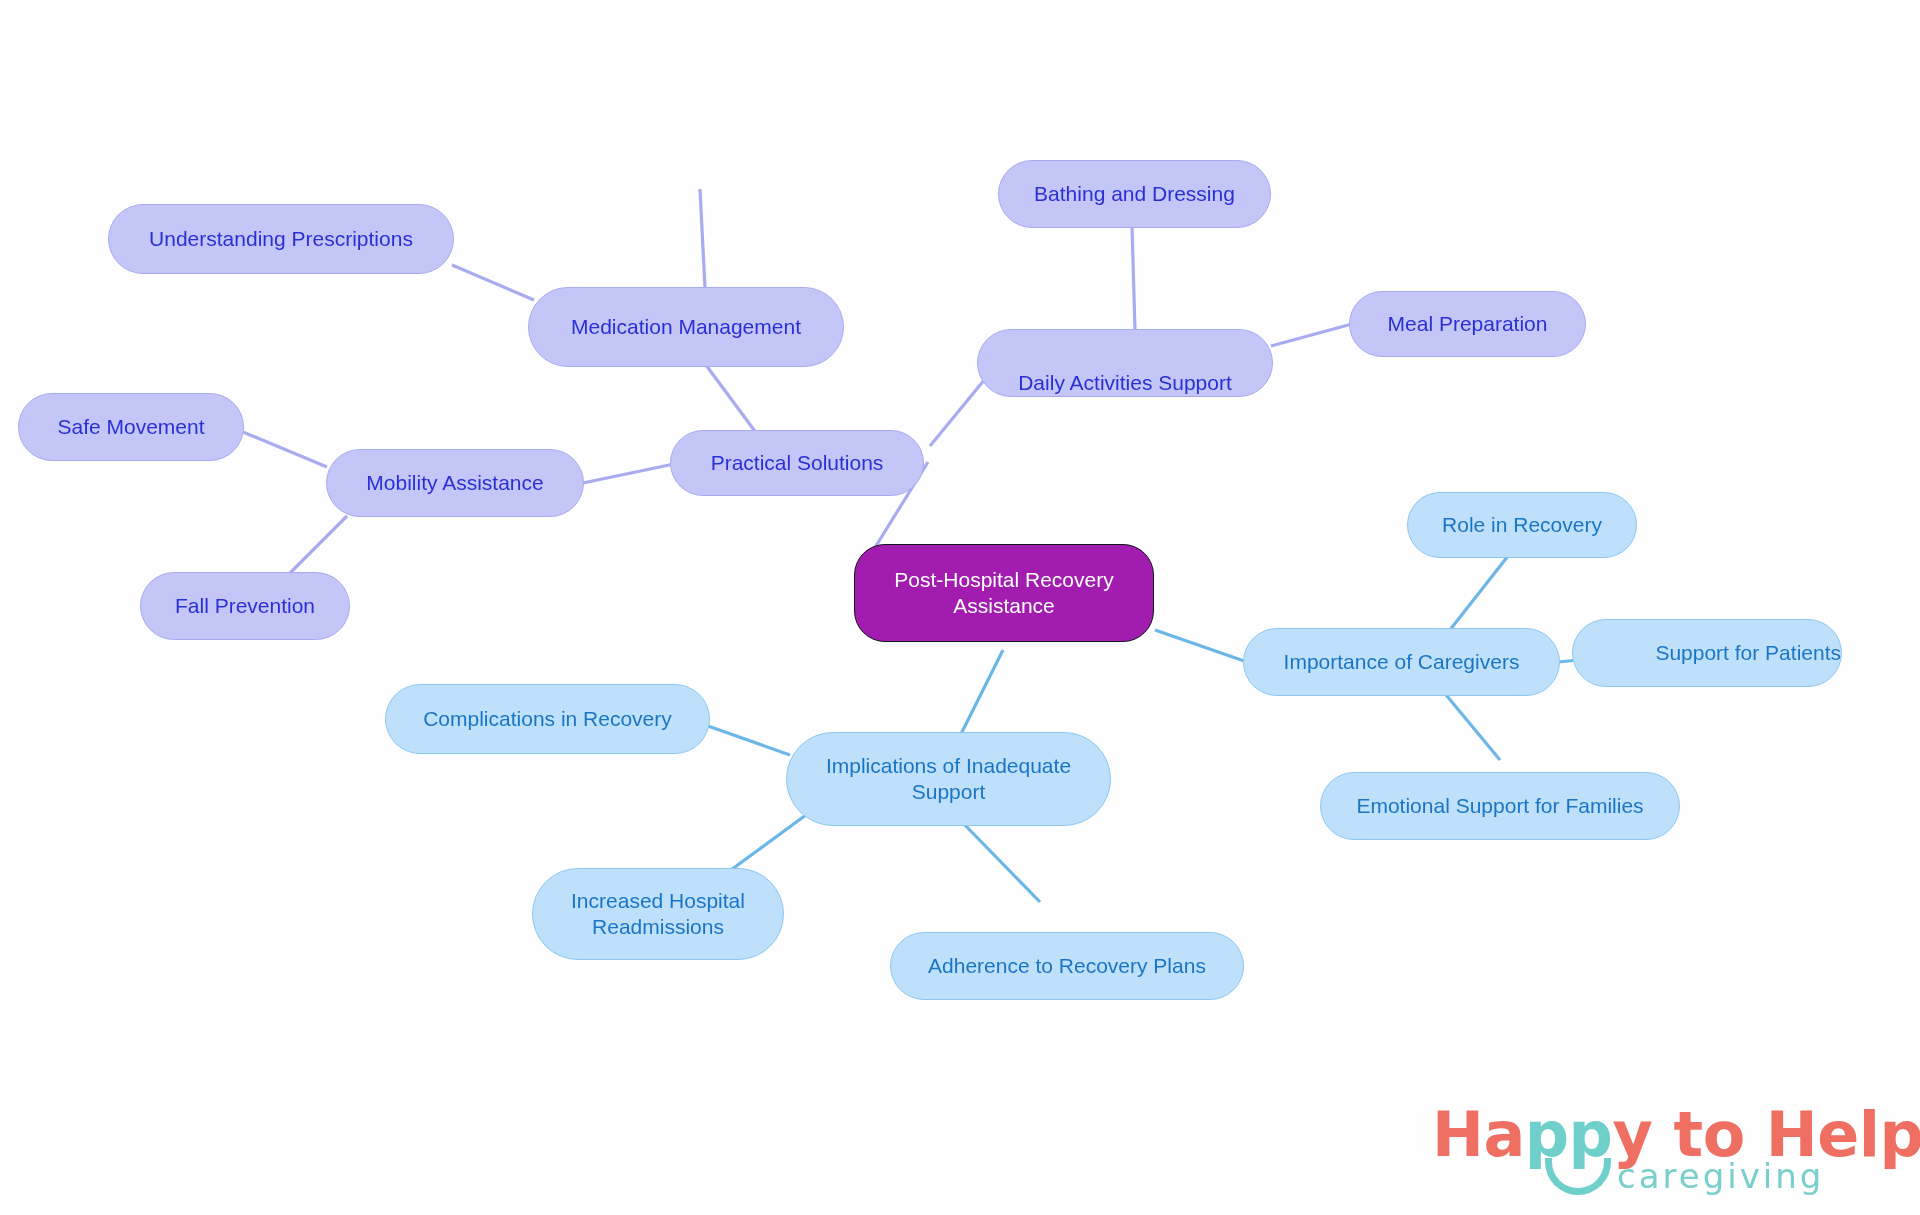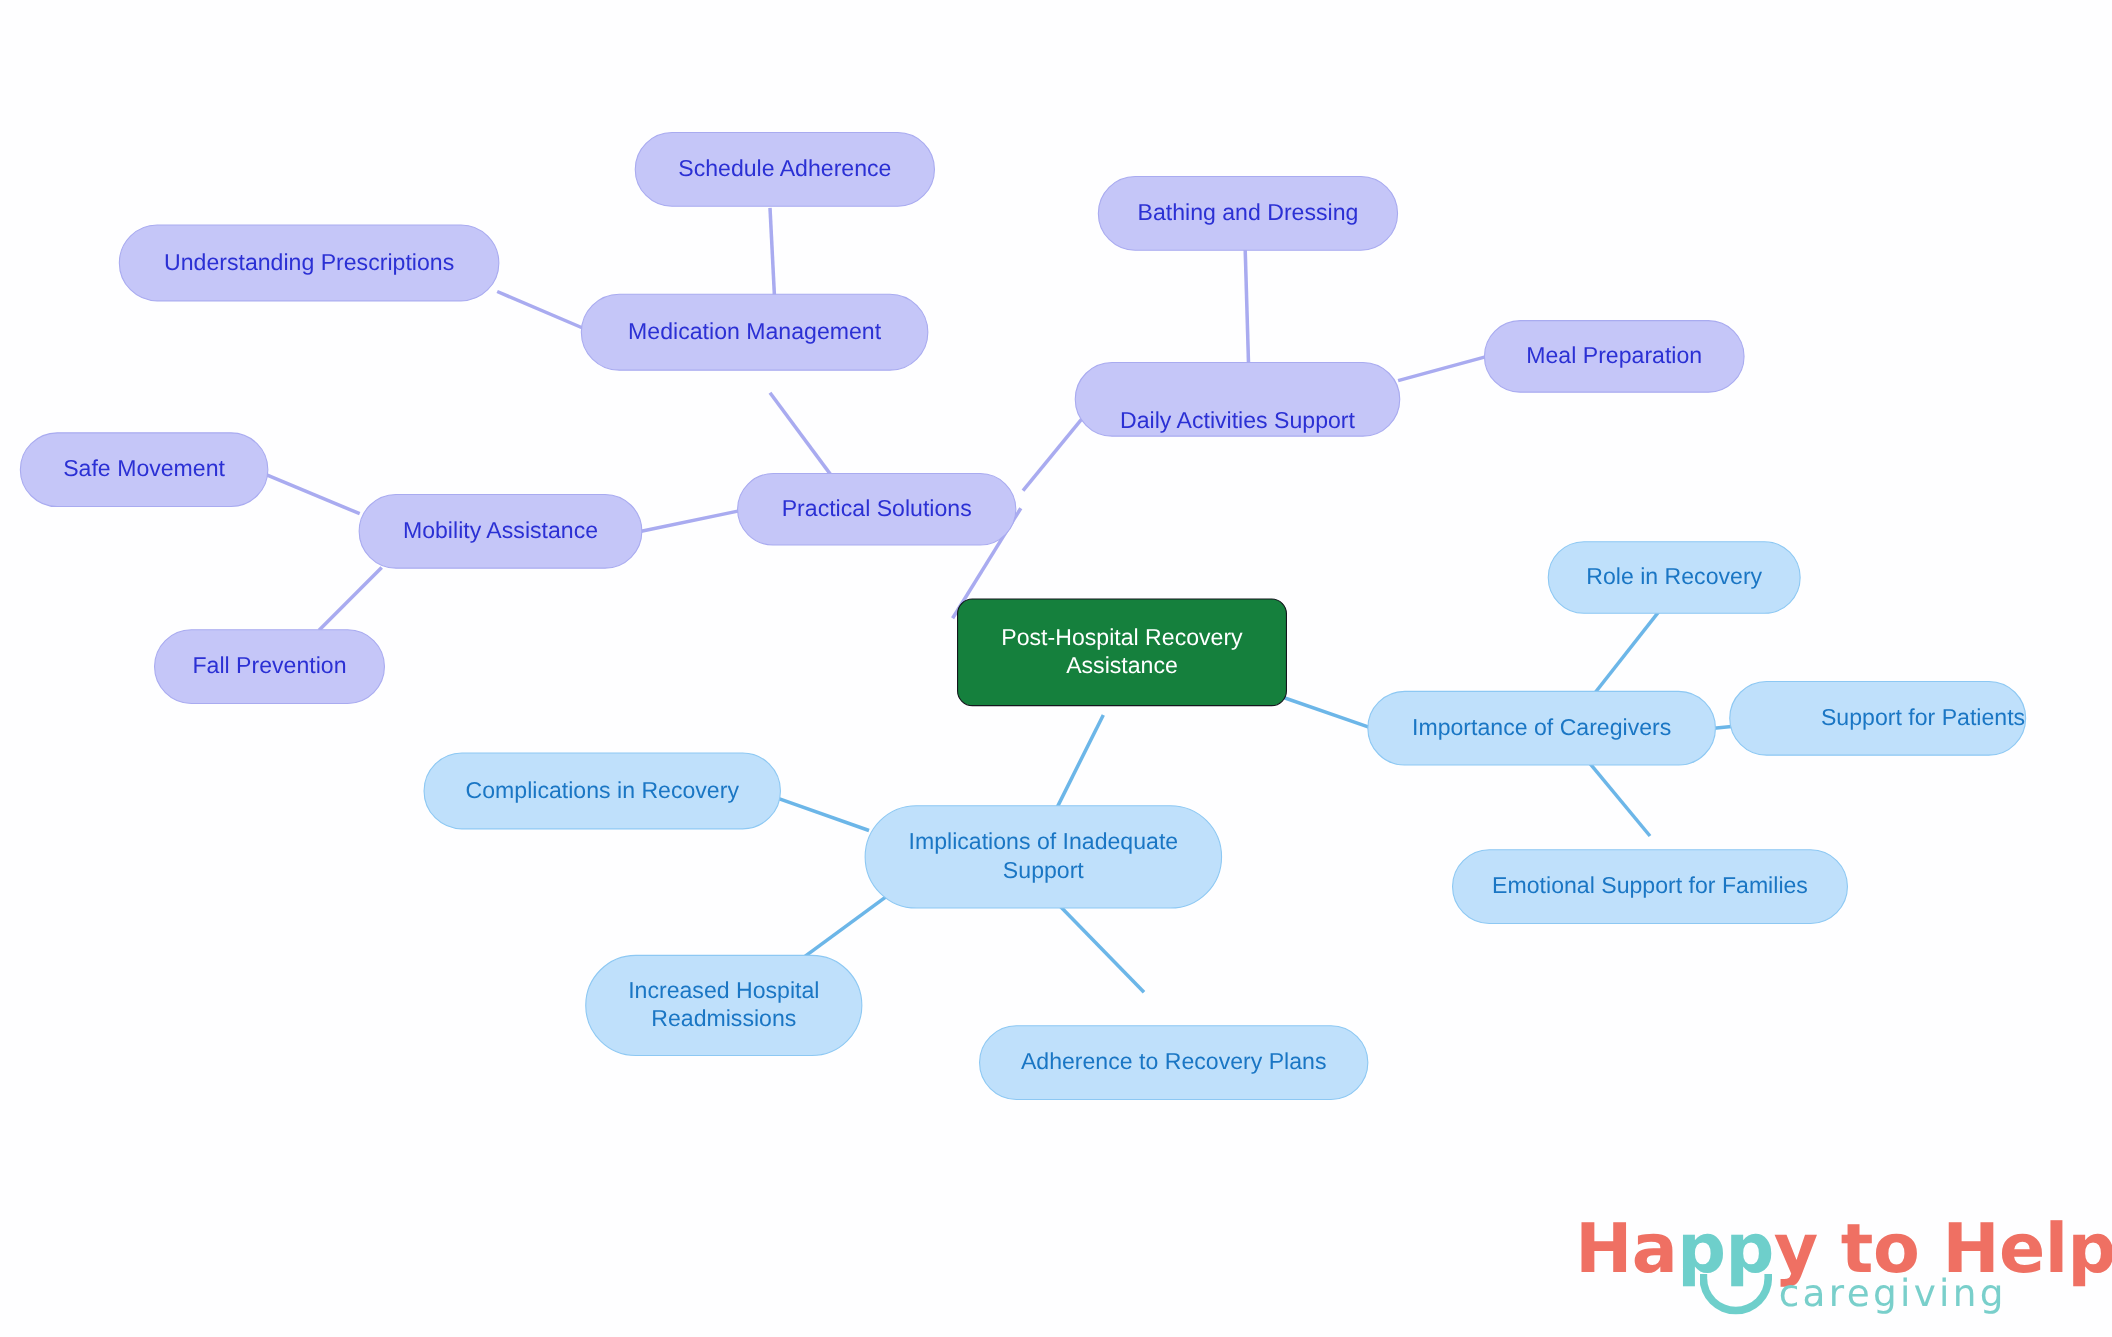--- a/index.html
+++ b/index.html
@@ -28,26 +28,25 @@
     display: flex;
     align-items: center;
     justify-content: center;
     text-align: center;
     border-radius: 999px;
     line-height: 1.22;
     white-space: pre-line;
     z-index: 3;
   }
   .node.root {
-    background: #15803d;
+    background: #a21caf;
     border: 1px solid #13161d;
     color: #ffffff;
     font-size: 21px;
-    border-radius: 14px;
-    margin-left: 16px;
+    border-radius: 31px;
   }
   .node.purple {
     background: #c5c6f8;
     border: 1.4px solid #a9abf0;
     color: #2b30d4;
     font-size: 21px;
   }
   .node.blue {
     background: #bfe0fb;
     border: 1.4px solid #8dc8f3;
@@ -125,27 +124,24 @@
 
   <div class="node root" style="left:854px; top:544px; width:300px; height:98px;">
     <span>Post-Hospital Recovery
 Assistance</span>
   </div>
 
   <div class="node purple" style="left:670px; top:430px; width:254px; height:66px;">
     <span>Practical Solutions</span>
   </div>
 
-  <div class="node purple" style="left:528px; top:267px; width:316px; height:70px;">
+  <div class="node purple" style="left:528px; top:287px; width:316px; height:80px;">
     <span>Medication Management</span>
   </div>
 
-  <div class="node purple" style="left:577px; top:120px; width:273px; height:68px;">
-    <span>Schedule Adherence</span>
-  </div>
 
   <div class="node purple" style="left:108px; top:204px; width:346px; height:70px;">
     <span>Understanding Prescriptions</span>
   </div>
 
   <div class="node purple" style="left:326px; top:449px; width:258px; height:68px;">
     <span>Mobility Assistance</span>
   </div>
 
   <div class="node purple" style="left:18px; top:393px; width:226px; height:68px;">

